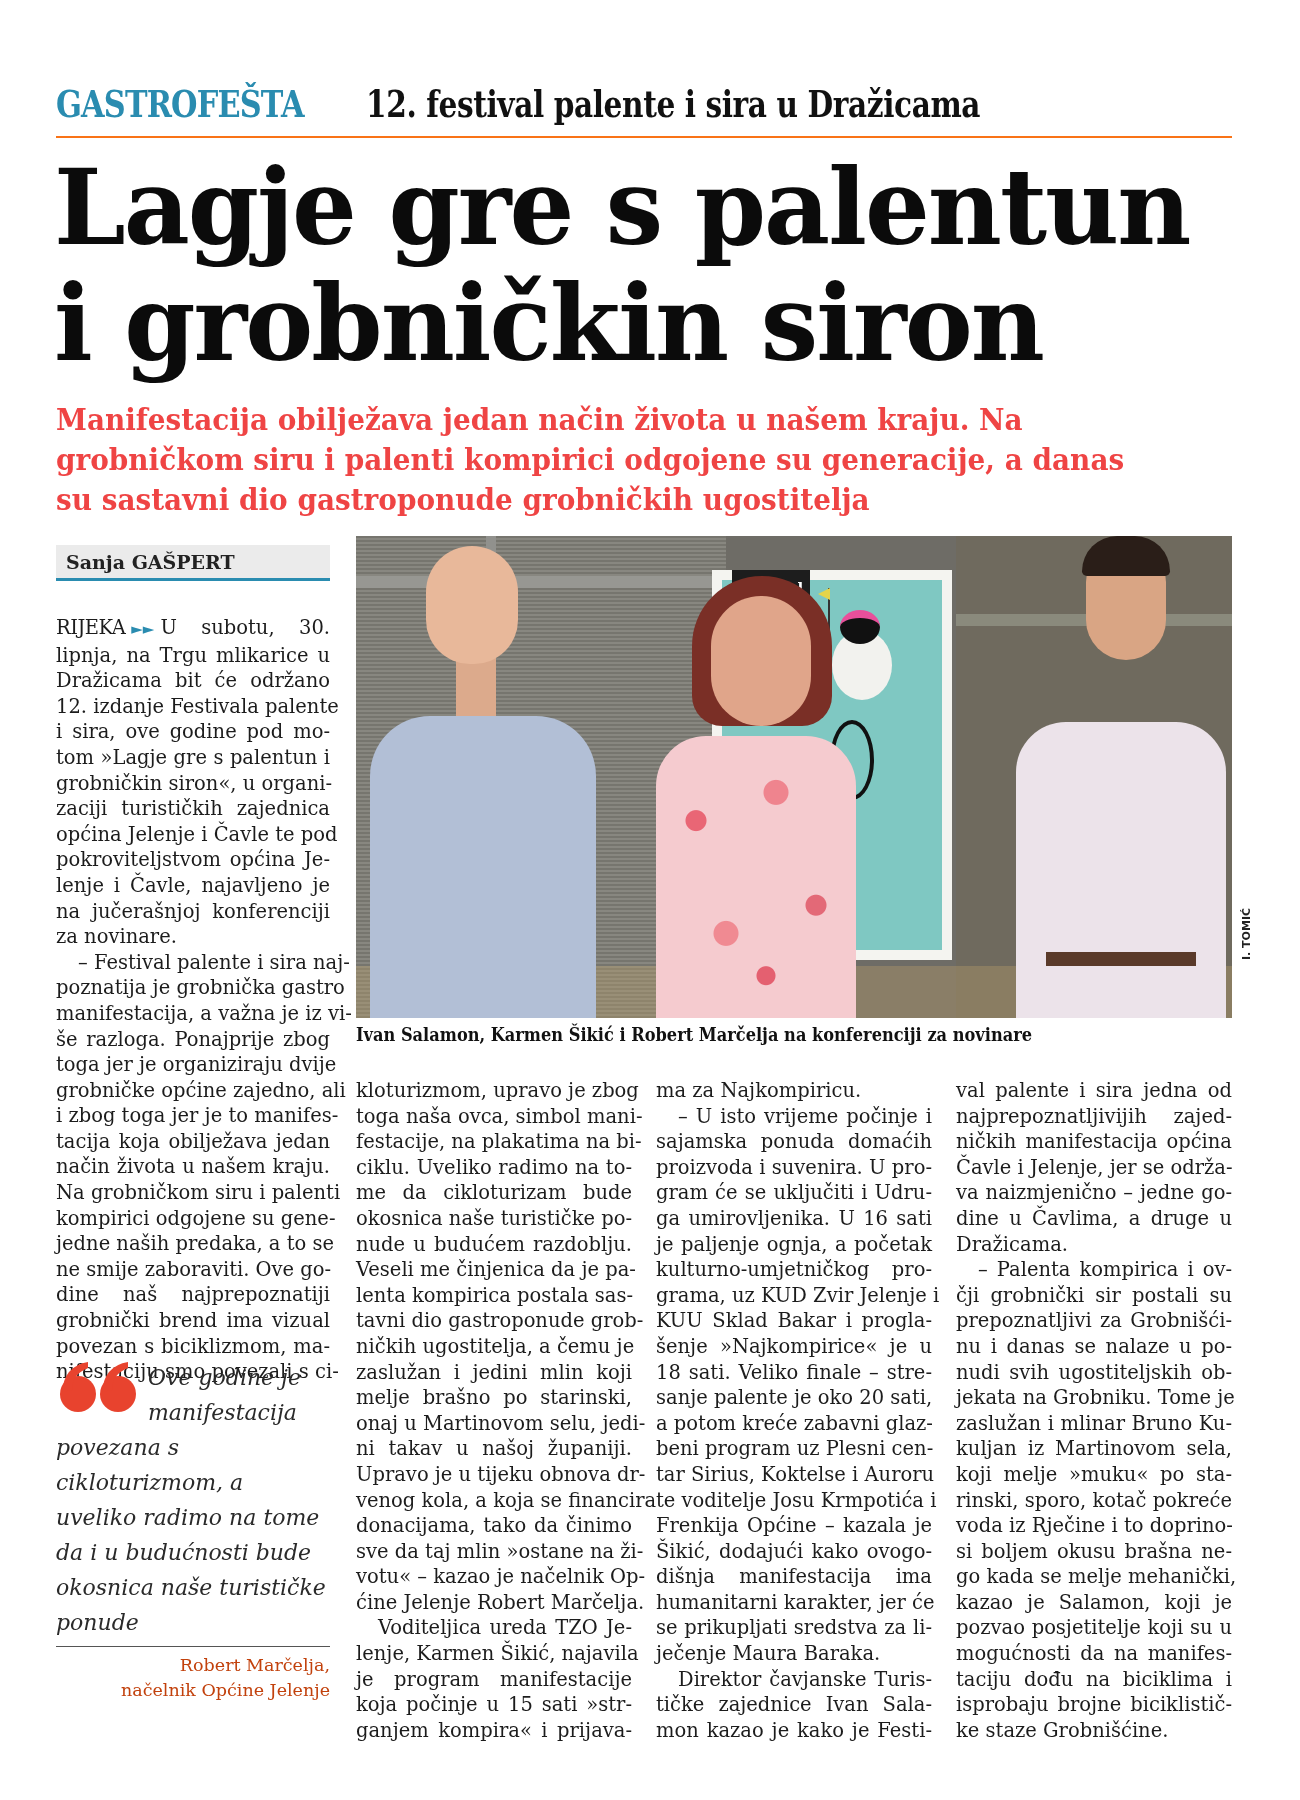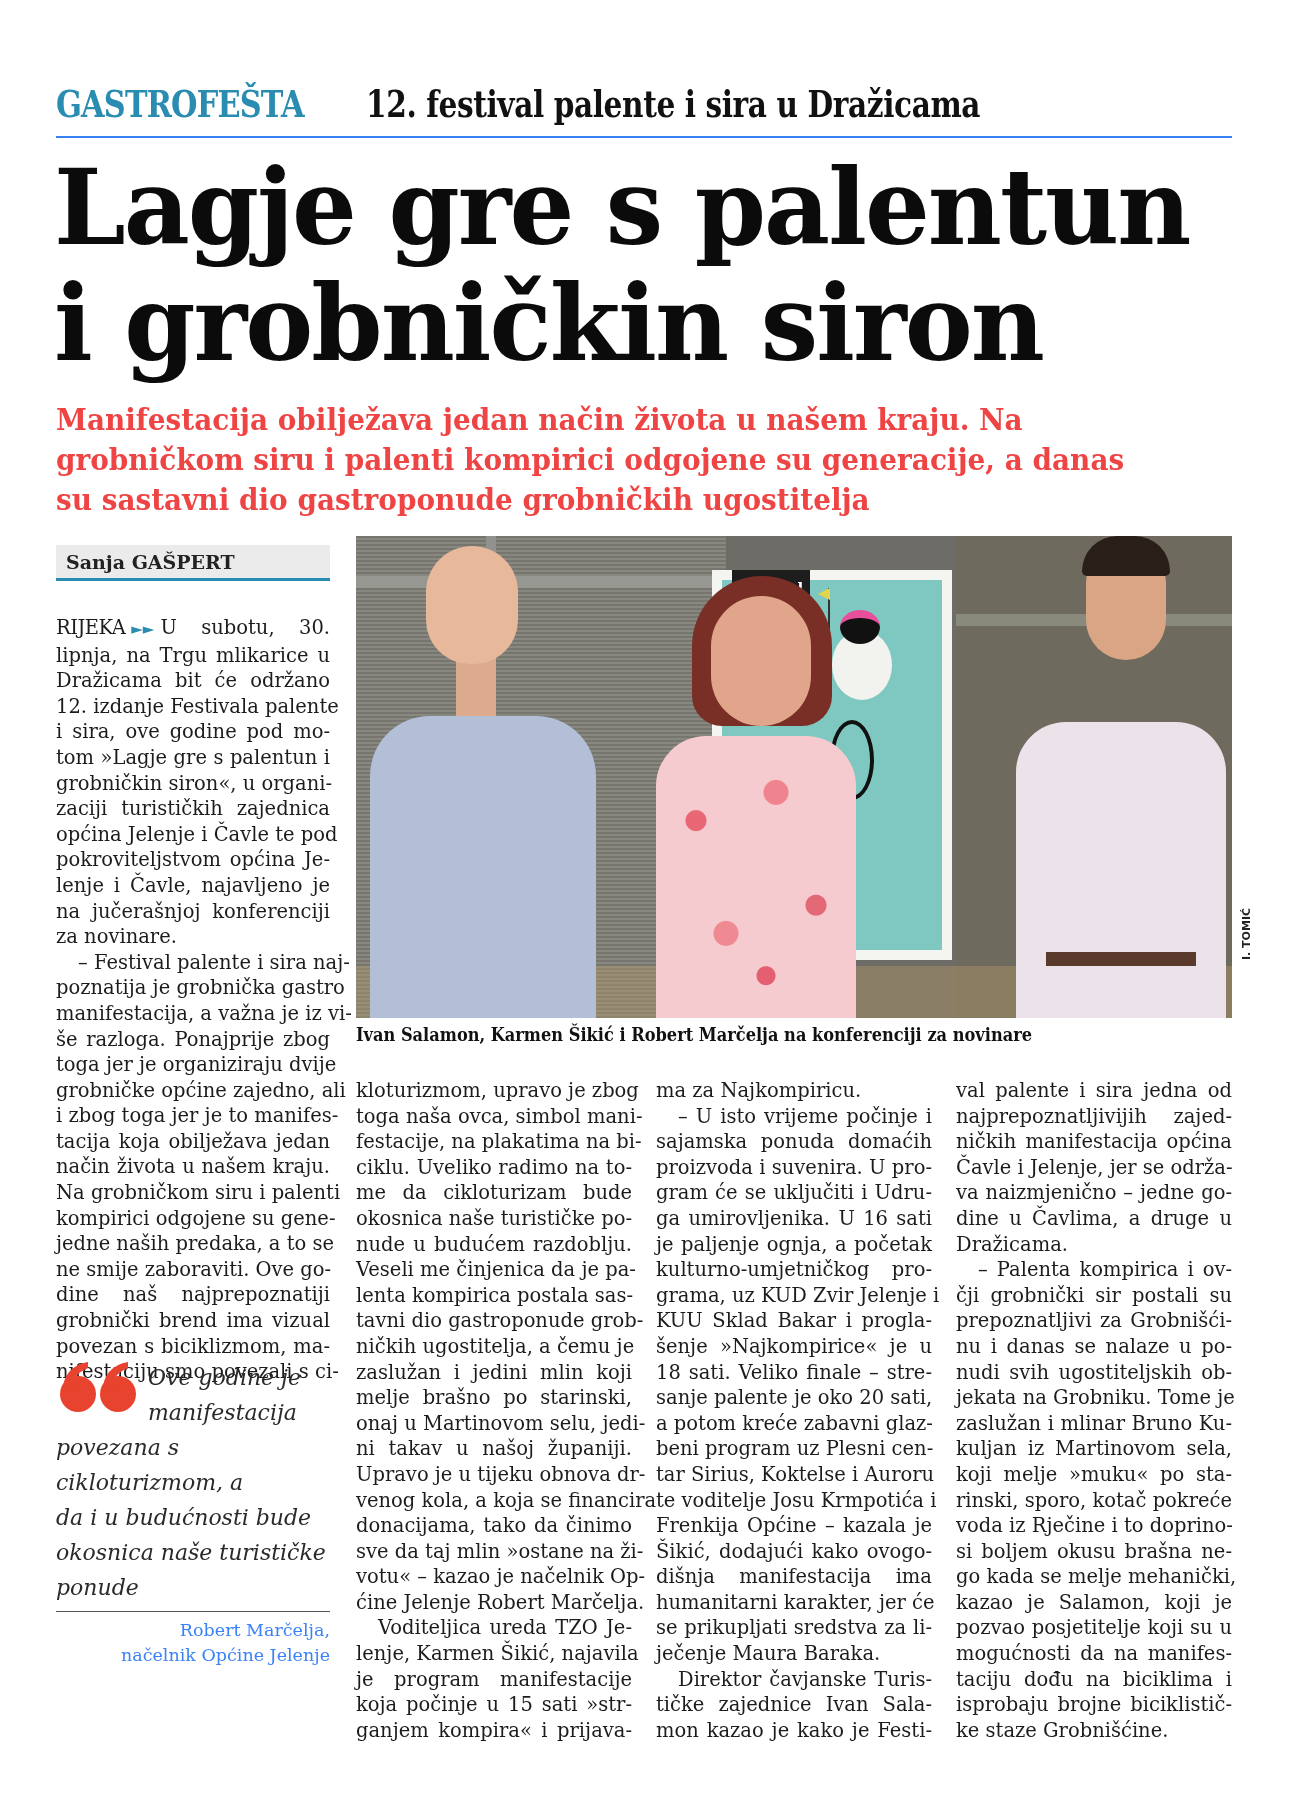--- a/index.html
+++ b/index.html
@@ -1,20 +1,20 @@
 <!DOCTYPE html>
 <html><head>
 <meta charset="utf-8">
 <style>
   * { box-sizing: border-box; margin: 0; padding: 0; }
   html, body { width: 1300px; height: 1800px; background: #ffffff; overflow: hidden; }
   body { position: relative; font-family: "DejaVu Serif", "Liberation Serif", serif; color: #1a1a1a; }
 
   .kicker { position: absolute; left: 56px; top: 82px; width: 1176px; height: 56px;
-    border-bottom: 2px solid #3b82f6; white-space: nowrap; }
+    border-bottom: 2px solid #f97316; white-space: nowrap; }
   .kicker .tag { font-family: "DejaVu Serif", serif; font-weight: bold; font-size: 37px;
     color: #2a8cb0; letter-spacing: -1px; transform: scaleX(0.82); transform-origin: left; display: inline-block; }
   .kicker .sub { position: absolute; left: 310px; top: 0; font-family: "DejaVu Serif", serif; font-weight: bold;
     font-size: 37px; color: #111; transform: scaleX(0.8); transform-origin: left; display: inline-block; letter-spacing: -0.5px; }
 
   .headline { position: absolute; left: 54px; top: 150px; width: 1200px;
     font-family: "DejaVu Serif", serif; font-weight: bold; font-size: 104px; line-height: 116px;
     color: #0b0b0b; letter-spacing: -2px; }
   .headline span { display: block; transform: scaleX(0.98); transform-origin: left; white-space: nowrap; }
 
@@ -81,21 +81,21 @@
 
   .caption { position: absolute; left: 356px; top: 1024px; width: 880px; font-family: "DejaVu Serif", serif;
     font-weight: bold; font-size: 18px; color: #111; white-space: nowrap; transform: scaleX(0.9); transform-origin: left; }
 
   .quote { position: absolute; left: 56px; top: 1360px; width: 274px; }
   .quote .mark { position: absolute; left: 2px; top: 0; width: 82px; height: 54px; }
   .quote .text { font-family: "DejaVu Serif", serif; font-style: italic; font-size: 22px; line-height: 35px; color: #2a2a2a; }
   .quote .text .l { display: block; white-space: nowrap; }
   .quote .text .l.in { padding-left: 92px; }
   .quote .rule { margin-top: 6px; border-top: 1.5px solid #555; }
-  .quote .attr { text-align: right; font-size: 17.5px; line-height: 25px; color: #3b82f6; margin-top: 6px; }
+  .quote .attr { text-align: right; font-size: 17.5px; line-height: 25px; color: #c2410c; margin-top: 6px; }
 </style>
 </head>
 <body>
 
 <div class="kicker">
   <span class="tag">GASTROFEŠTA</span>
   <span class="sub">12. festival palente i sira u Dražicama</span>
 </div>
 
 <h1 class="headline">
@@ -182,20 +182,21 @@
     <circle cx="20" cy="34" r="18" fill="#e8432e"></circle>
     <circle cx="60" cy="34" r="18" fill="#e8432e"></circle>
     <path d="M4 32 Q6 6 30 2 L30 8 Q14 14 14 30 Z" fill="#e8432e"></path>
     <path d="M44 32 Q46 6 70 2 L70 8 Q54 14 54 30 Z" fill="#e8432e"></path>
   </svg>
   <div class="text">
     <span class="l in">Ove godine je</span>
     <span class="l in">manifestacija</span>
     <span class="l">povezana s</span>
     <span class="l">cikloturizmom, a</span>
+    <span class="l">uveliko radimo na tome</span>
     <span class="l">da i u budućnosti bude</span>
     <span class="l">okosnica naše turističke</span>
     <span class="l">ponude</span>
   </div>
   <div class="rule"></div>
   <div class="attr">
     <div>Robert Marčelja,</div>
     <div>načelnik Općine Jelenje</div>
   </div>
 </div>

